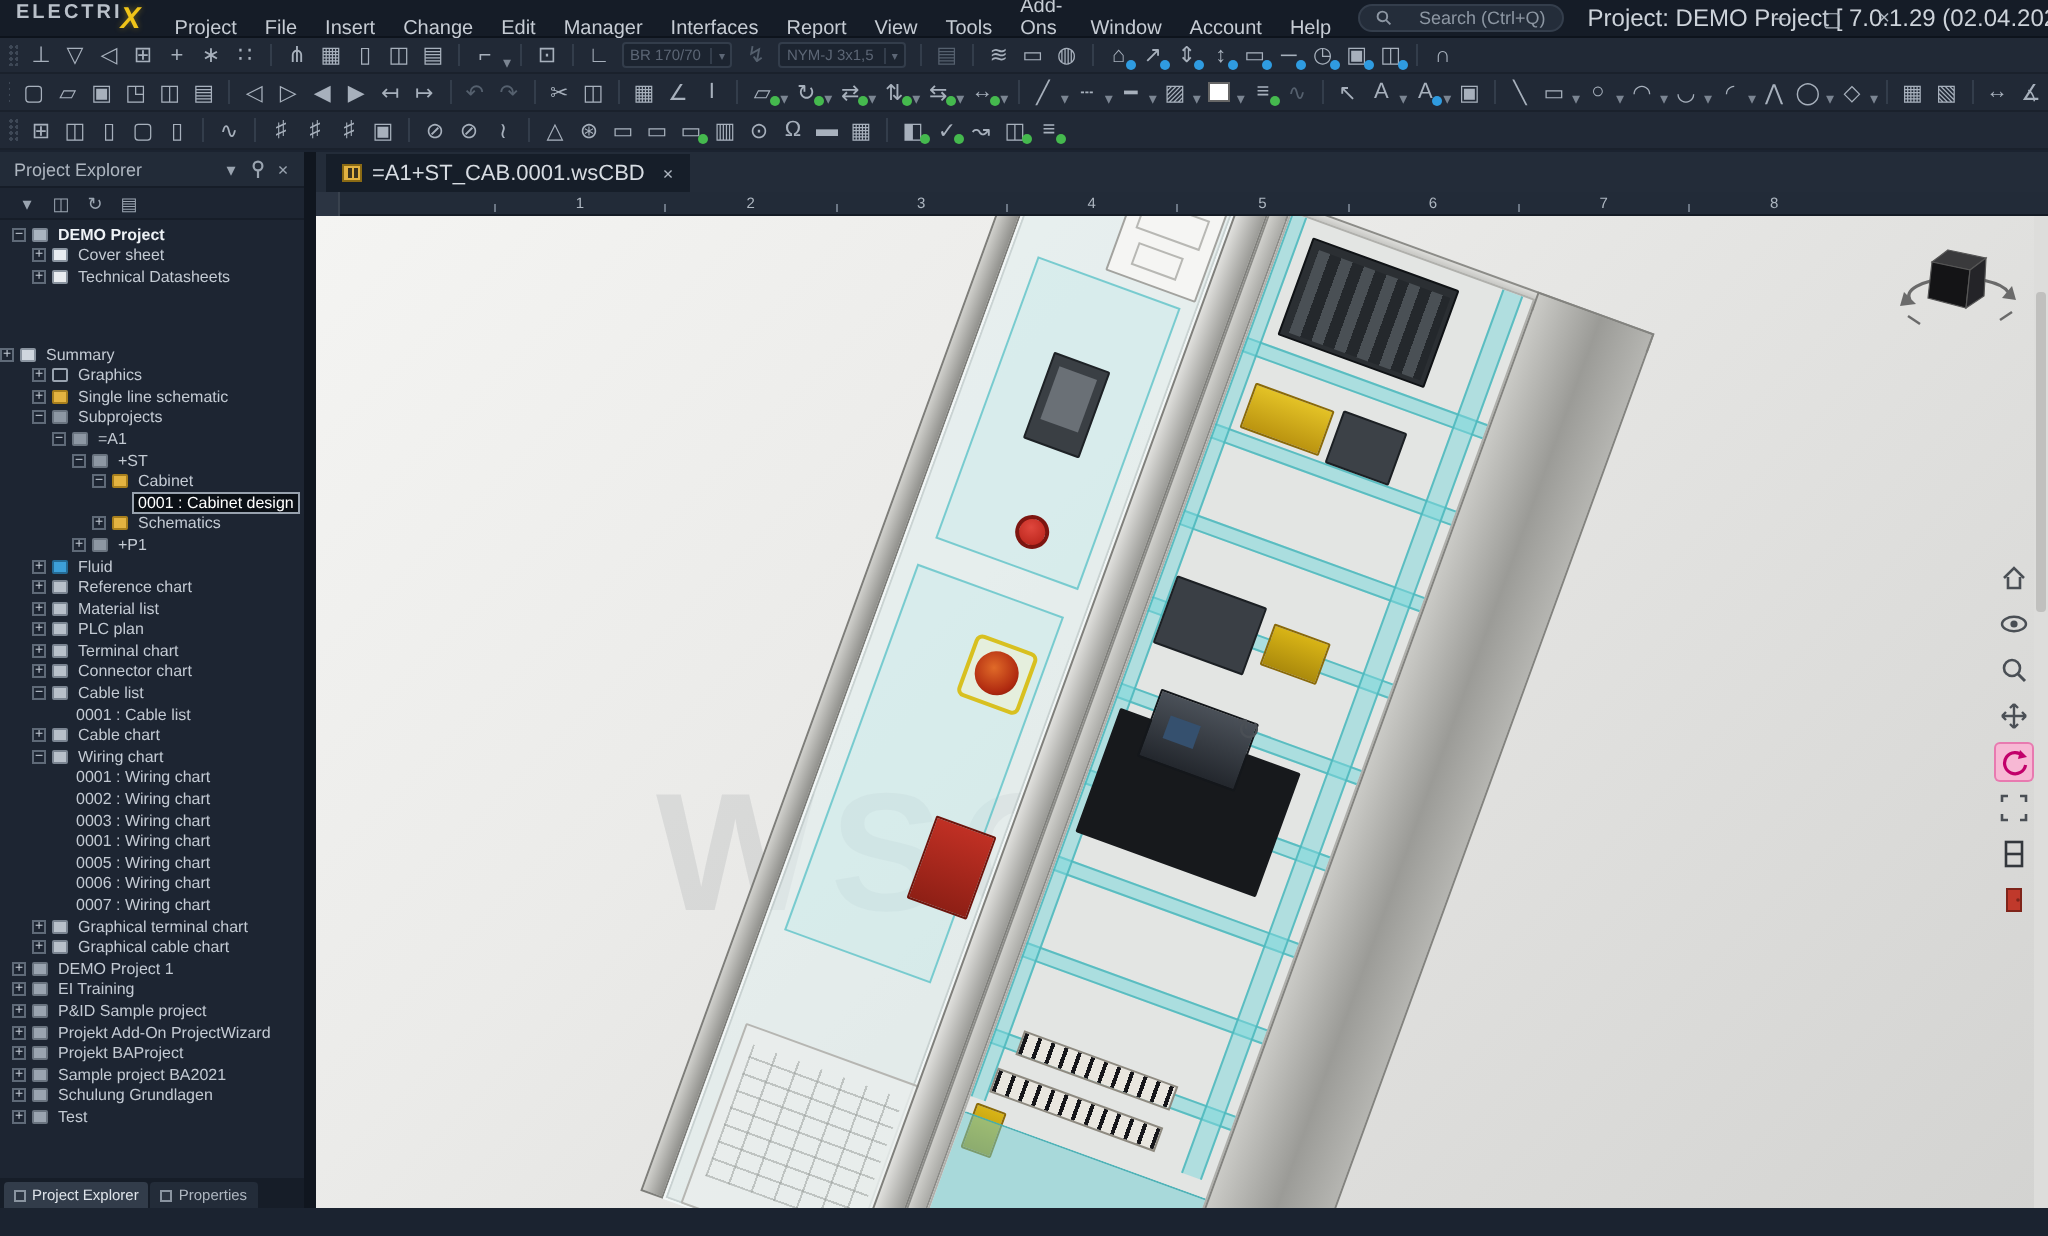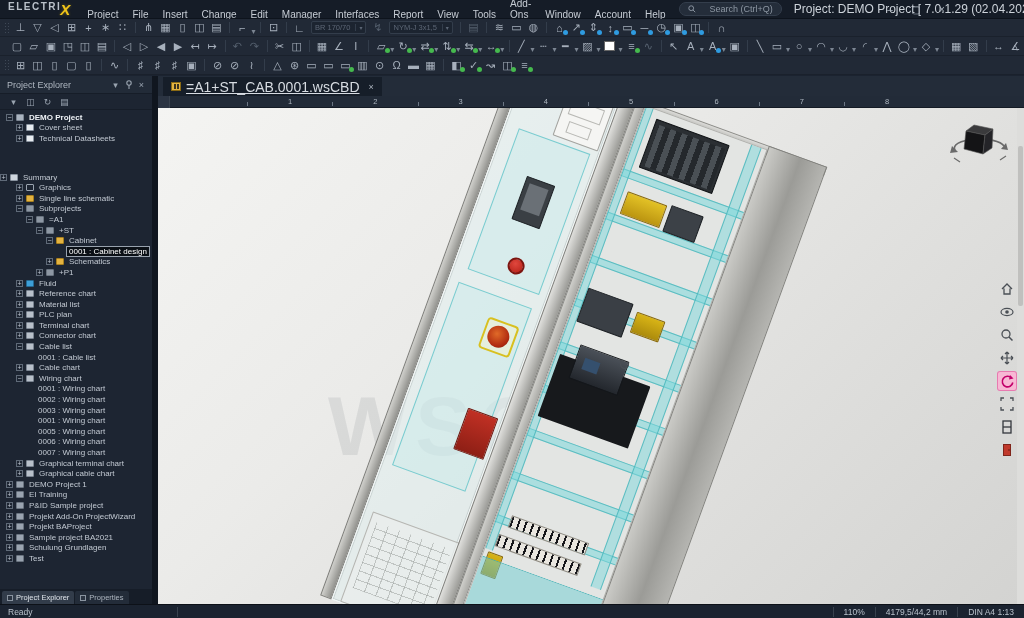--- a/index.html
+++ b/index.html
@@ -75,21 +75,21 @@
   .exp-tab{ height:13px; display:flex; align-items:center; gap:3px; font-size:7.5px; color:#aeb6c0;
     background:#232c39; padding:0 5px; border-radius:2px 2px 0 0; cursor:default;}
   .exp-tab.active{ background:#323c4a; color:#dfe4ea;}
   .exp-tab .sq{ width:6px; height:6px; border:1px solid #8a94a0; background:#2c3542;}
   
   .workspace{ position:absolute; left:158px; top:0; width:866px; height:528px; display:flex; flex-direction:column;}
   .tabbar{ height:20px; background:#232c39; display:flex; align-items:flex-end; padding-left:5px;}
   .doc-tab{ height:19px; background:#161e29; display:flex; align-items:center; gap:5px; padding:0 8px; cursor:default;}
   .doc-tab .tab-ic{ width:10px; height:9px; background:#e3b341; border:1px solid #8a6a14; display:flex; align-items:center; justify-content:center; gap:1px;}
   .doc-tab .tab-ic i{ width:2px; height:5px; background:#3a3320;}
-  .doc-tab .tab-label{ font-size:14px; color:#d7dce2;text-decoration:underline;}
+  .doc-tab .tab-label{ font-size:11px; color:#d7dce2;}
   .doc-tab .tab-close{ font-size:9px; color:#aeb6c0; margin-left:4px; cursor:default;}
   .ruler{ height:12px; background:#222b38; position:relative; border-bottom:1px solid #141b25;}
   .ruler .corner{ position:absolute; left:0; top:0; width:12px; height:12px; background:#2b3442; border-right:1px solid #39424e;}
   .ruler .rnum{ position:absolute; top:1px; font-size:7.5px; color:#aeb7c1; transform:translateX(-50%);}
   .ruler .rtick{ position:absolute; bottom:1px; width:1px; height:4px; background:#6b7684;}
   .canvas{ flex:1; position:relative; overflow:hidden;
     background:linear-gradient(135deg,#f4f4f2 0%,#ebebe9 35%,#dededc 70%,#d3d3d1 100%);}
   .watermark{ position:absolute; left:170px; top:270px; z-index:1; font-size:84px; font-weight:bold;
     letter-spacing:8px; color:rgba(145,150,153,.20); user-select:none;}
   
@@ -714,21 +714,13 @@
           </div>
 
         <span class="orbit-cursor">↻</span>
         <div class="vscroll">
             <div class="thumb"></div>
           </div>
       </div>
     </div>
   </div>
 
-  <div class="statusbar">
-    <div class="sb-msg">Ready</div>
-    <div class="sb-right">
-      <div class="sb-cell">110%</div>
-      <div class="sb-cell">4179,5/44,2 mm</div>
-      <div class="sb-cell">DIN A4 1:13</div>
-    </div>
-  </div>
 </div>
 
 </body></html>

